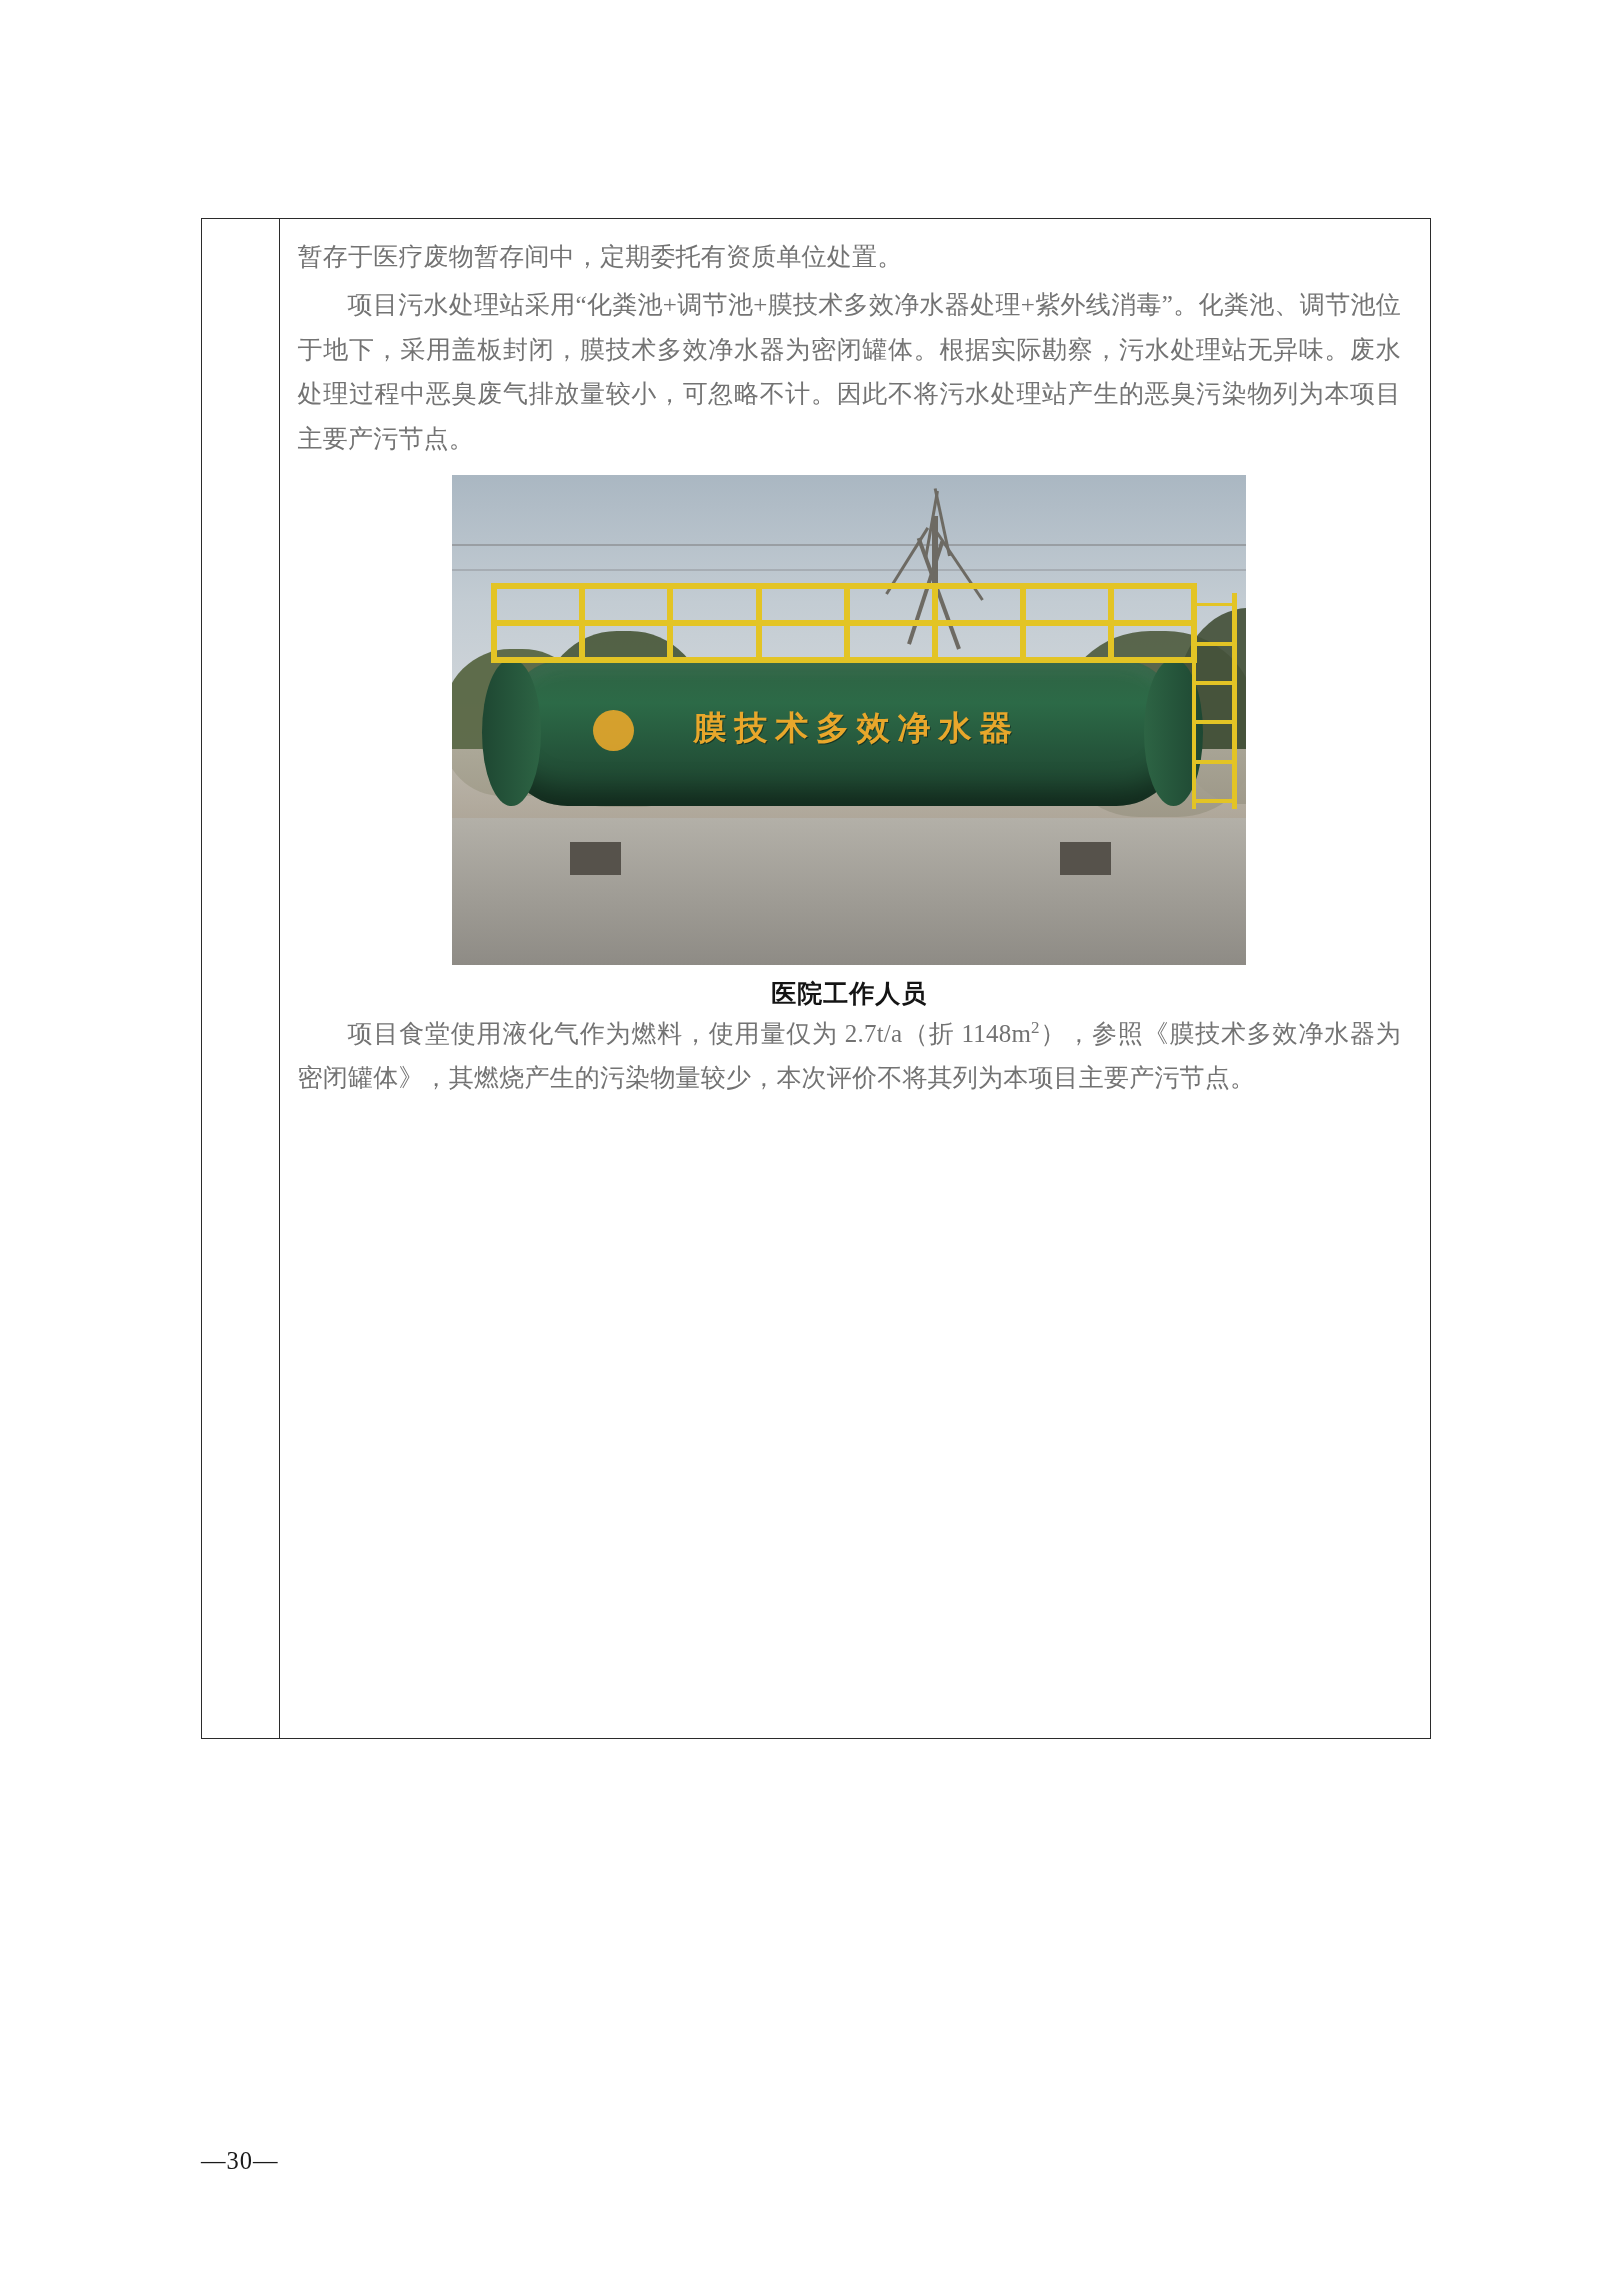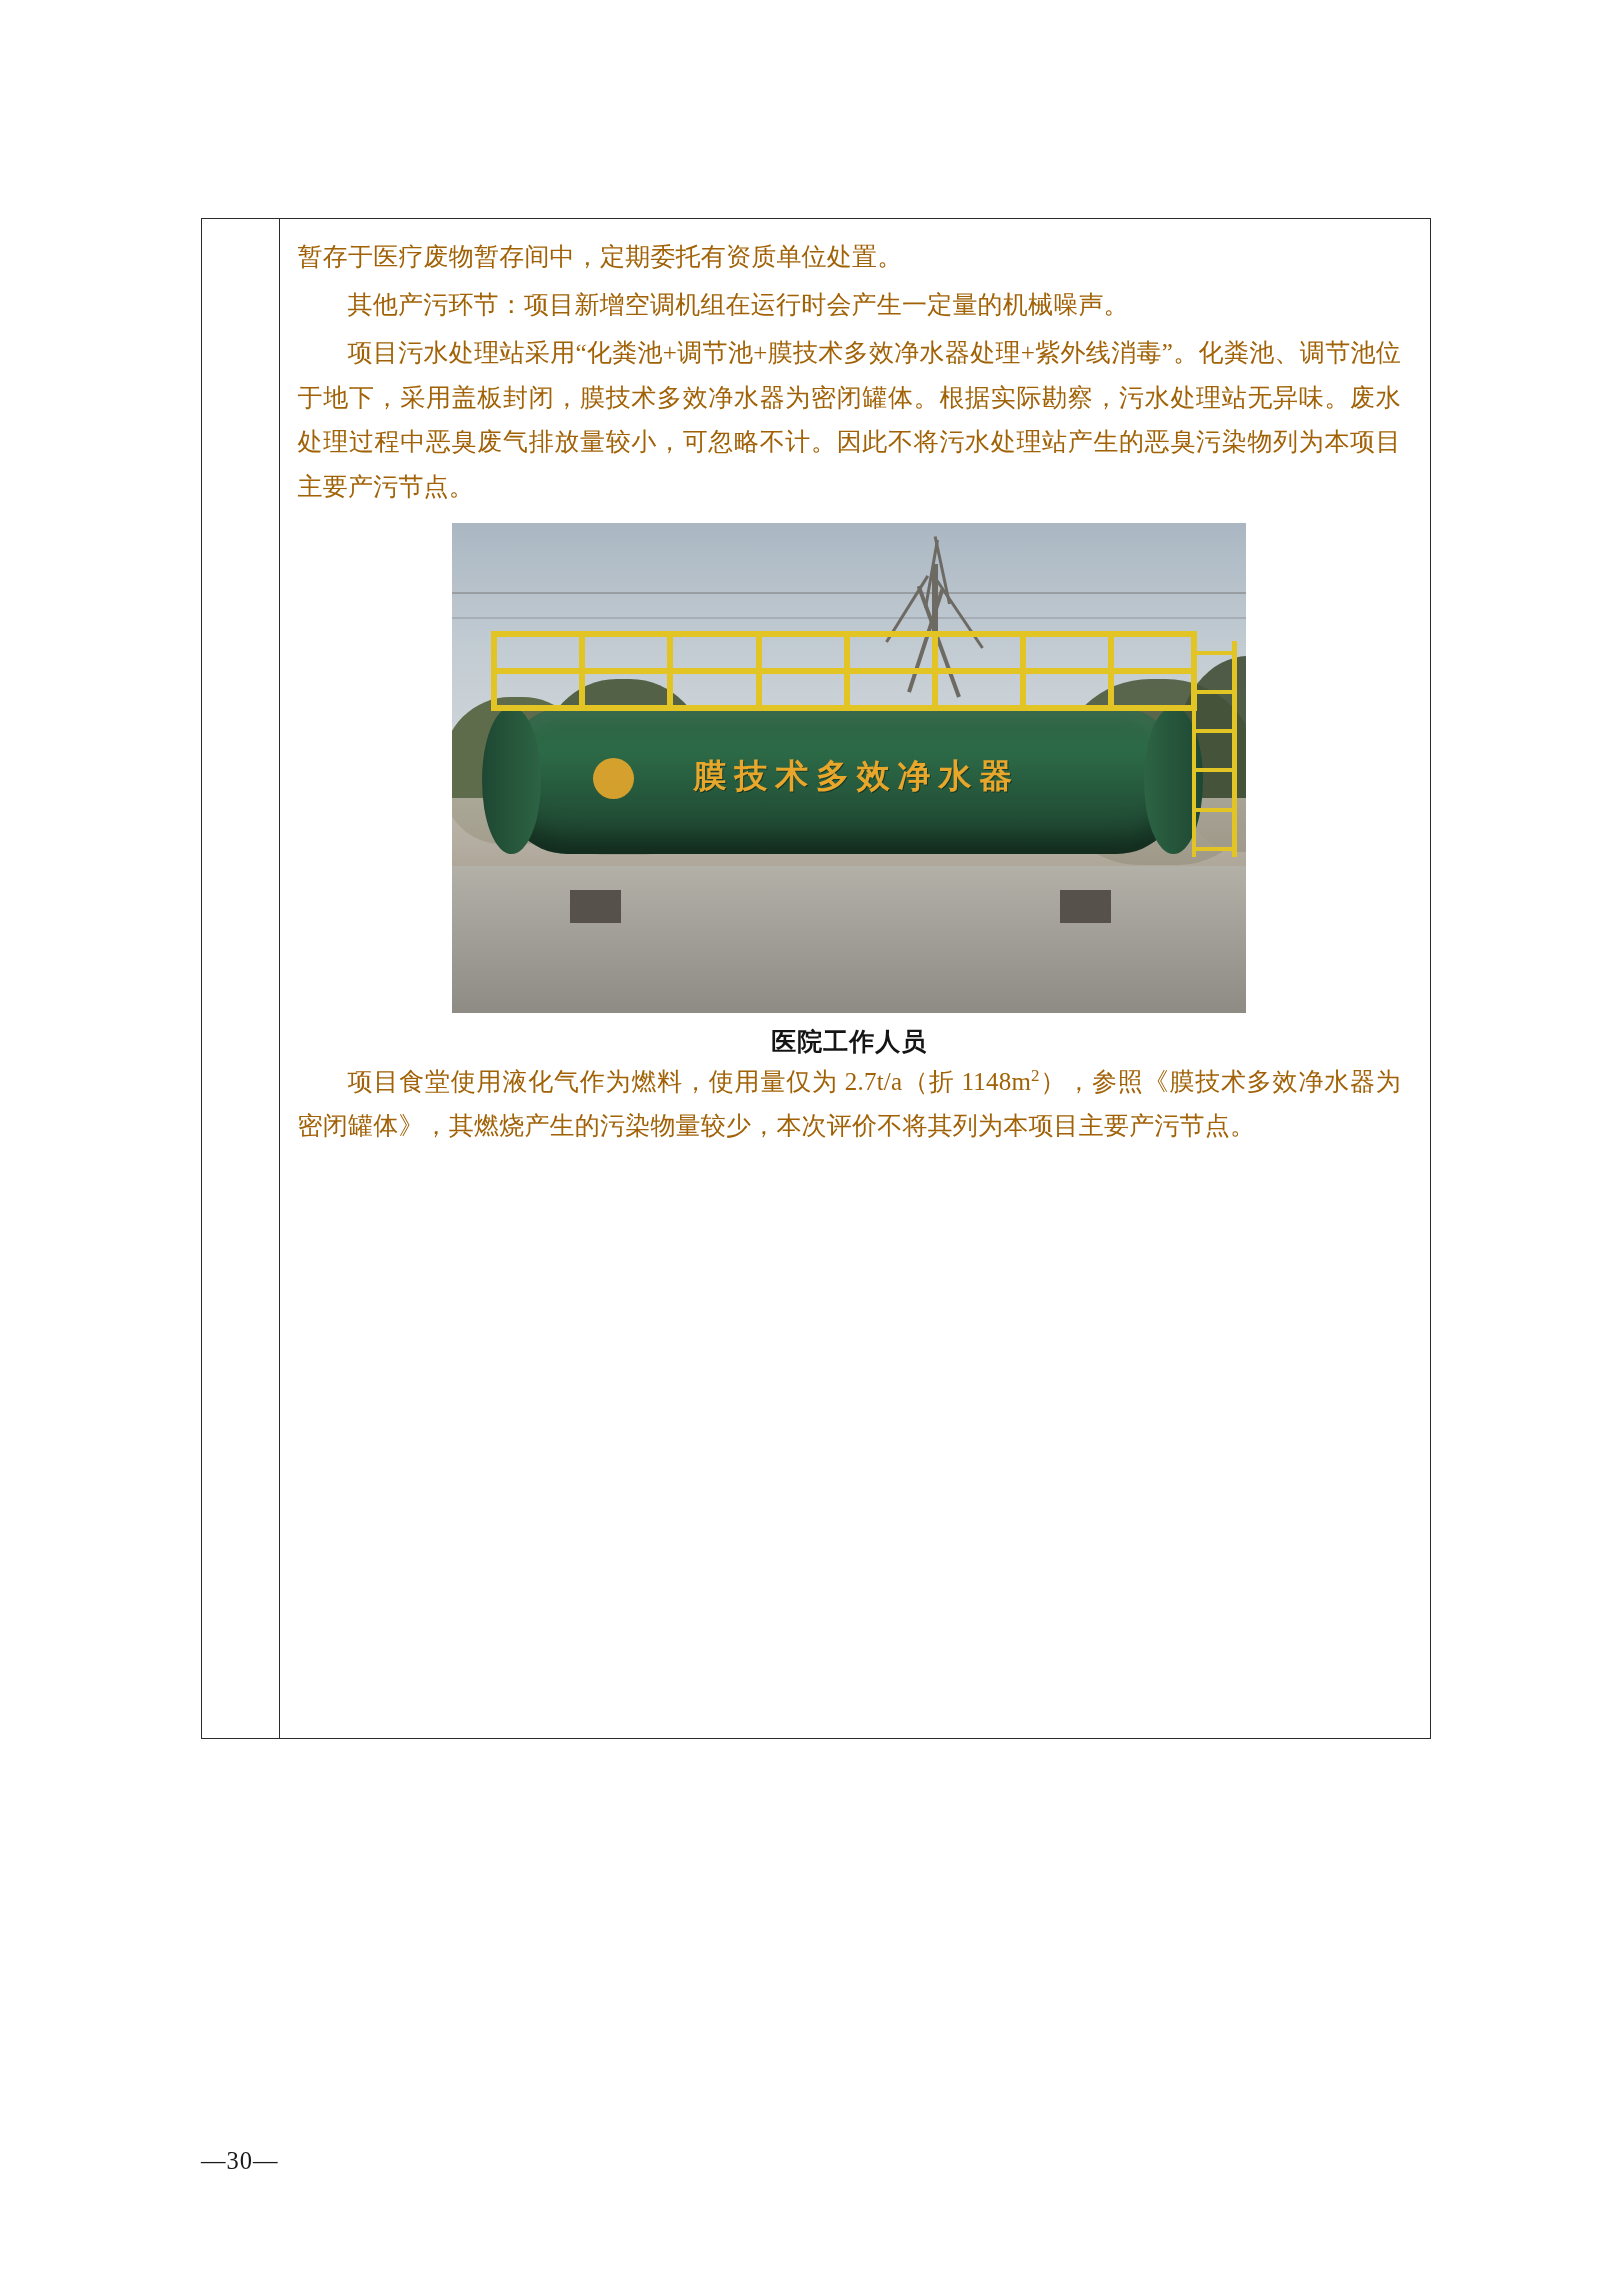--- a/index.html
+++ b/index.html
@@ -36,21 +36,21 @@
   .col-main {
     flex: 1;
     box-sizing: border-box;
     padding: 15.7px 29px 0 17.6px;
   }
 
   p.body {
     margin: 0 0 3.9px 0;
     font-size: 25px;
     line-height: 1.78;
-    color: #a16207;
+    color: #737373;
     text-align: justify;
     text-justify: inter-ideograph;
     letter-spacing: 0.2px;
   }
   p.indent {
     text-indent: 2em;
   }
 
   .figure-wrap {
     margin: 13.7px 0 2px 0;
@@ -174,21 +174,20 @@
 </head>
 <body>
 
 <div class="page">
 
   <div class="doc-table">
     <div class="col-narrow"></div>
     <div class="col-main">
 
       <p class="body">暂存于医疗废物暂存间中，定期委托有资质单位处置。</p>
-      <p class="body indent">其他产污环节：项目新增空调机组在运行时会产生一定量的机械噪声。</p>
       <p class="body indent">项目污水处理站采用“化粪池+调节池+膜技术多效净水器处理+紫外线消毒”。化粪池、调节池位于地下，采用盖板封闭，膜技术多效净水器为密闭罐体。根据实际勘察，污水处理站无异味。废水处理过程中恶臭废气排放量较小，可忽略不计。因此不将污水处理站产生的恶臭污染物列为本项目主要产污节点。</p>
 
       <div class="figure-wrap">
         <div class="photo">
           <div class="sky"></div>
           <div class="wire" style="top:69px;"></div>
           <div class="wire" style="top:94px;opacity:.45;"></div>
           <div class="treeline">
             <div class="tree t1"></div>
             <div class="tree t2"></div>

